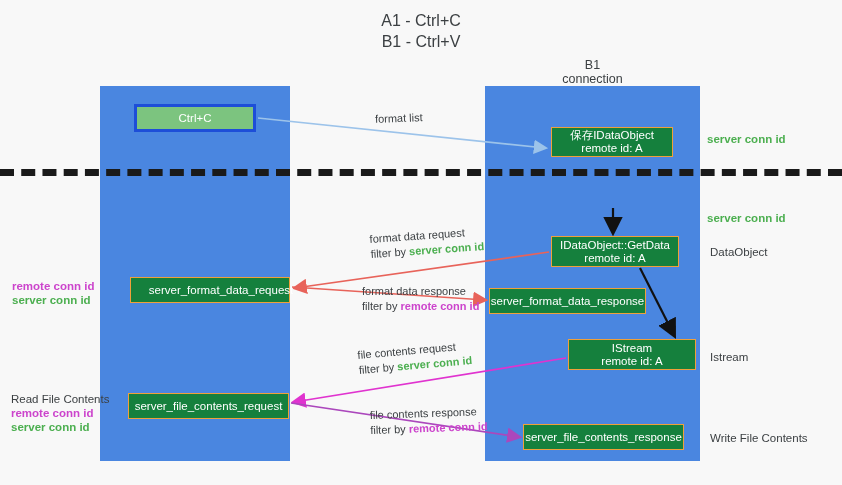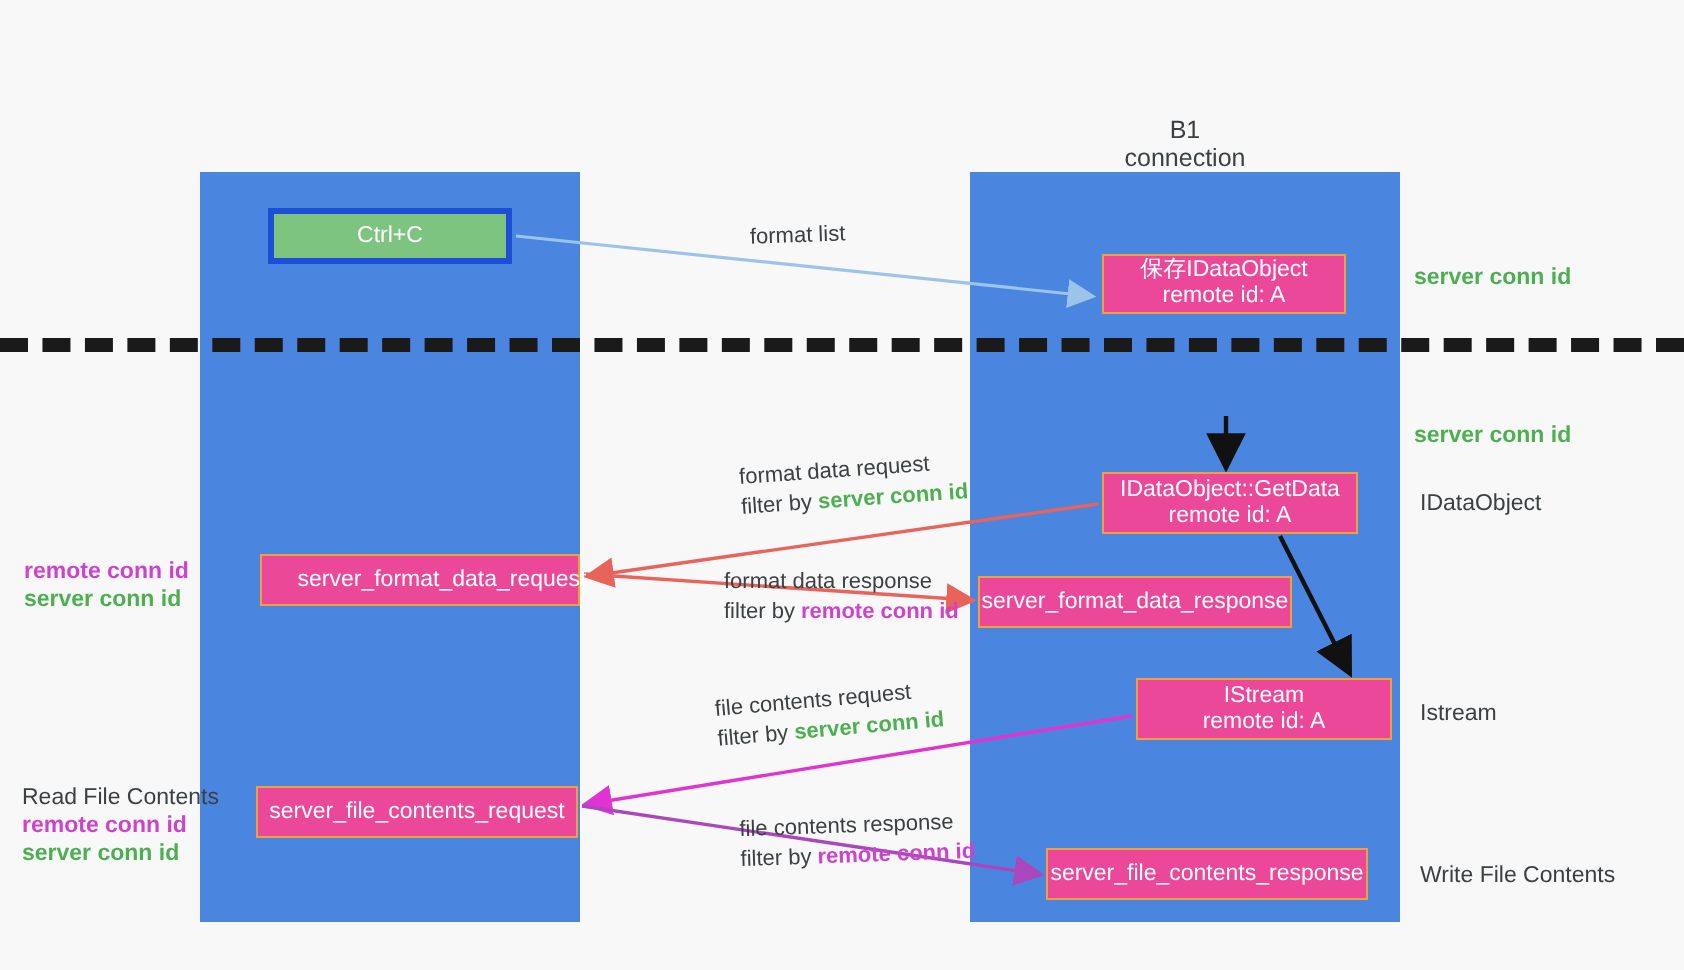--- a/index.html
+++ b/index.html
@@ -31,21 +31,21 @@
   #lane-a1{left:100px;top:86px;width:190px;height:375px;}
   #lane-b1{left:485px;top:86px;width:215px;height:375px;}
 
   .node{
     position:absolute;z-index:4;
     display:flex;align-items:center;justify-content:center;
     text-align:center;color:#ffffff;font-size:11.5px;line-height:13px;
     white-space:pre-line;box-sizing:border-box;
   }
   .green{background:#7cc47f;border:3px solid #1d4ed8;}
-  .orange{background:#ec4899;border:1px solid #f0a03a;}
+  .orange{background:#15803d;border:1px solid #f0a03a;}
 
   #n-ctrlc{left:134px;top:104px;width:122px;height:28px;}
   #n-save{left:551px;top:127px;width:122px;height:30px;}
   #n-ctrlv{left:554px;top:181px;width:118px;height:26px;}
   #n-getdata{left:551px;top:236px;width:128px;height:31px;}
   #n-fmtreq{left:130px;top:277px;width:160px;height:26px;padding-left:22px;}
   #n-fmtres{left:489px;top:288px;width:157px;height:26px;}
   #n-istream{left:568px;top:339px;width:128px;height:31px;}
   #n-filereq{left:128px;top:393px;width:161px;height:26px;}
   #n-fileres{left:523px;top:424px;width:161px;height:26px;}
@@ -81,20 +81,22 @@
   .dashline{
     position:absolute;left:0;top:169px;width:842px;height:0;
     border-top:7px dashed #1a1a1a;z-index:7;
   }
 </style>
 </head>
 <body>
 
 <div id="stage">
 
+  <div class="title">A1 - Ctrl+C
+B1 - Ctrl+V</div>
 
   <div class="col-head" id="head-b1">B1
 connection</div>
 
   <div class="lane" id="lane-a1"></div>
   <div class="lane" id="lane-b1"></div>
 
   <svg class="layer" id="arrows">
     <defs>
       <marker id="ah-blue" markerWidth="9" markerHeight="9" refX="7" refY="4.5" orient="auto">
@@ -136,21 +138,21 @@
 remote id: A</div>
   <div class="node orange" id="n-fmtreq">server_format_data_request</div>
   <div class="node orange" id="n-fmtres">server_format_data_response</div>
   <div class="node orange" id="n-istream">IStream
 remote id: A</div>
   <div class="node orange" id="n-filereq">server_file_contents_request</div>
   <div class="node orange" id="n-fileres">server_file_contents_response</div>
 
   <div class="side green-t" id="s-conn1">server conn id</div>
   <div class="side green-t" id="s-conn2">server conn id</div>
-  <div class="side plain-t" id="s-dataobject">IDataObject</div>
+  <div class="side plain-t" id="s-dataobject">DataObject</div>
   <div class="side plain-t" id="s-istream">Istream</div>
   <div class="side plain-t" id="s-writefile">Write File Contents</div>
 
   <div class="side" id="l-fmt">
     <div class="purple-t">remote conn id</div>
     <div class="green-t">server conn id</div>
   </div>
 
   <div class="side" id="l-read">
     <div class="hdr">Read File Contents</div>

